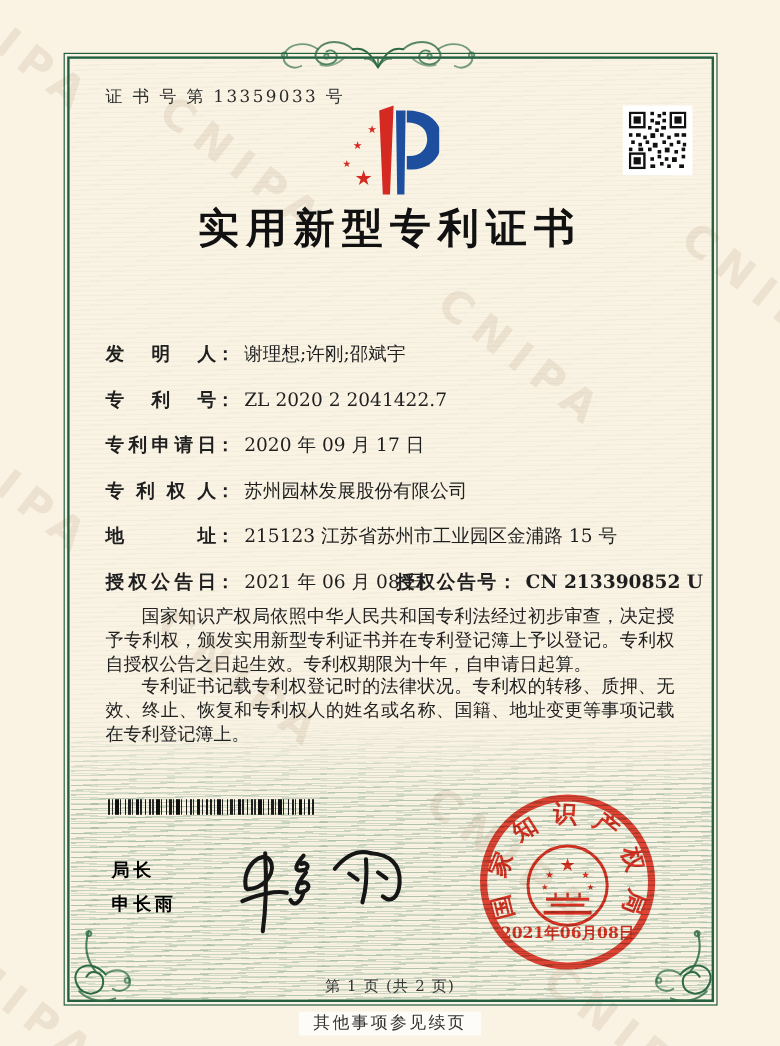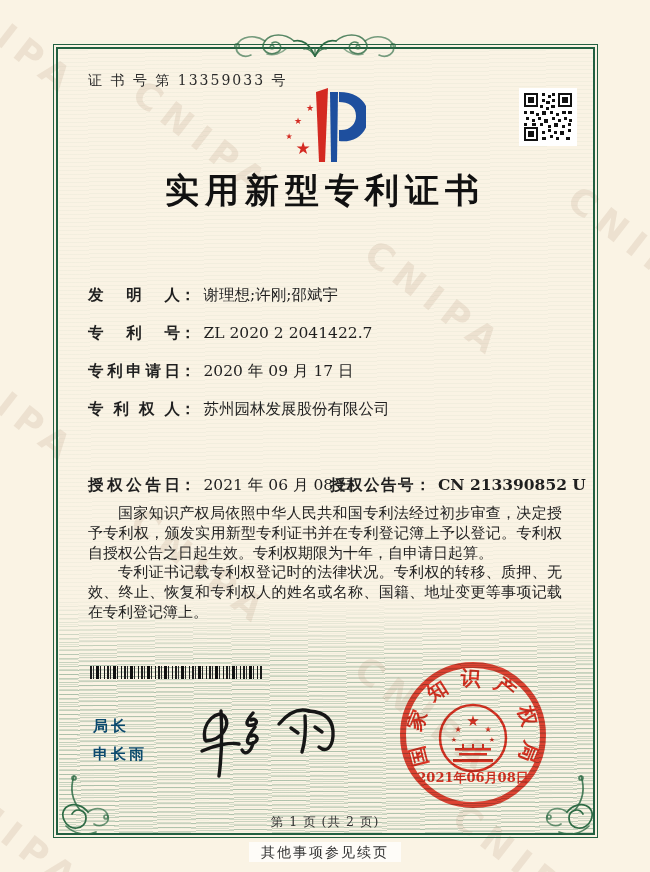--- a/index.html
+++ b/index.html
@@ -46,21 +46,21 @@
       text-align:justify;color:#222;}
   .body-text p{margin:0;text-indent:2em;}
   
   .barcode{position:absolute;left:90px;top:666px;width:172px;height:13px;
     background:
       repeating-linear-gradient(90deg,#1d1d1d 0 2px,transparent 2px 3px,#2c2c2c 3px 4px,
         transparent 4px 6px,#101010 6px 9px,transparent 9px 10px,#222 10px 11px,
         transparent 11px 14px,#151515 14px 15px,transparent 15px 17px);}
   .sig-block{position:absolute;left:93px;top:712px;
       font-family:Liberation Sans, sans-serif;font-size:15px;font-weight:600;
-      letter-spacing:3px;color:#0c4a6e;line-height:28px;}
+      letter-spacing:3px;color:#000000;line-height:28px;}
   .signature{position:absolute;left:193px;top:698px;}
   .seal{position:absolute;left:394px;top:656px;mix-blend-mode:multiply;opacity:.95;}
   .page-info{position:absolute;left:0;top:814px;width:650px;text-align:center;
       font-size:12.5px;letter-spacing:1px;color:#333;}
   .continuation{position:absolute;left:0;top:844px;width:650px;text-align:center;font-size:14px;
       letter-spacing:2px;color:#333;}
   .continuation span{background:rgba(255,255,255,0.75);padding:2px 12px;}
   .green-stroke{stroke:#2e6b45;fill:none;stroke-linecap:round;}
 </style>
 </head>
@@ -201,20 +201,23 @@
   </div>
   <div class="row" style="top:323px">
     <span class="lbl">专利号</span><span class="colon">：</span><span class="val">ZL 2020 2 2041422.7</span>
   </div>
   <div class="row" style="top:361px">
     <span class="lbl">专利申请日</span><span class="colon">：</span><span class="val">2020 年 09 月 17 日</span>
   </div>
   <div class="row" style="top:399px">
     <span class="lbl">专利权人</span><span class="colon">：</span><span class="val">苏州园林发展股份有限公司</span>
   </div>
+  <div class="row" style="top:437px">
+    <span class="lbl">地址</span><span class="colon">：</span><span class="val">215123 江苏省苏州市工业园区金浦路 15 号</span>
+  </div>
   <div class="row" style="top:475px">
     <span class="lbl">授权公告日</span><span class="colon">：</span><span class="val">2021 年 06 月 08 日</span>
   </div>
   <div class="row2" style="top:475px">
     <span class="lbl">授权公告号</span><span class="lbl">：</span><span class="val">CN 213390852 U</span>
   </div>
 
   <div class="body-text">
     <p>国家知识产权局依照中华人民共和国专利法经过初步审查，决定授予专利权，颁发实用新型专利证书并在专利登记簿上予以登记。专利权自授权公告之日起生效。专利权期限为十年，自申请日起算。</p>
     <p>专利证书记载专利权登记时的法律状况。专利权的转移、质押、无效、终止、恢复和专利权人的姓名或名称、国籍、地址变更等事项记载在专利登记簿上。</p>

